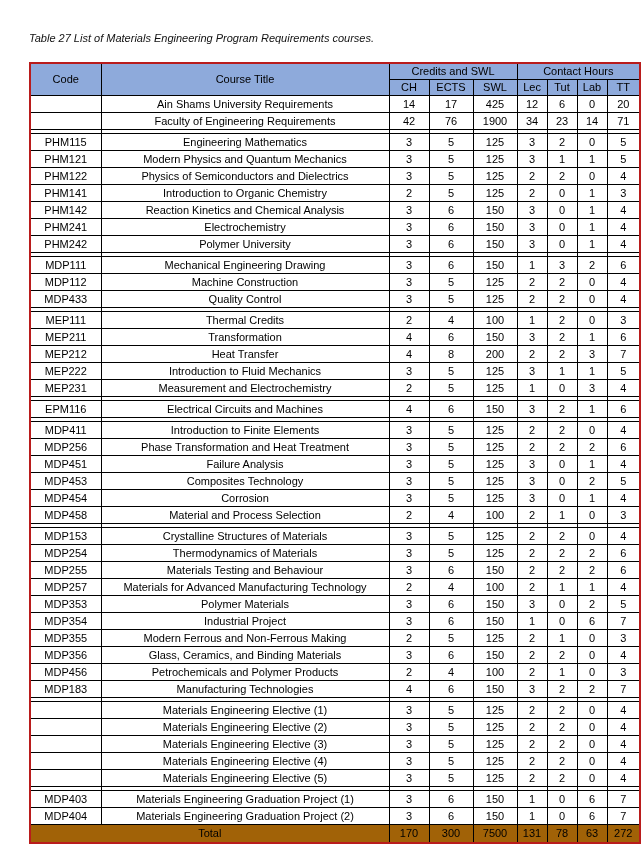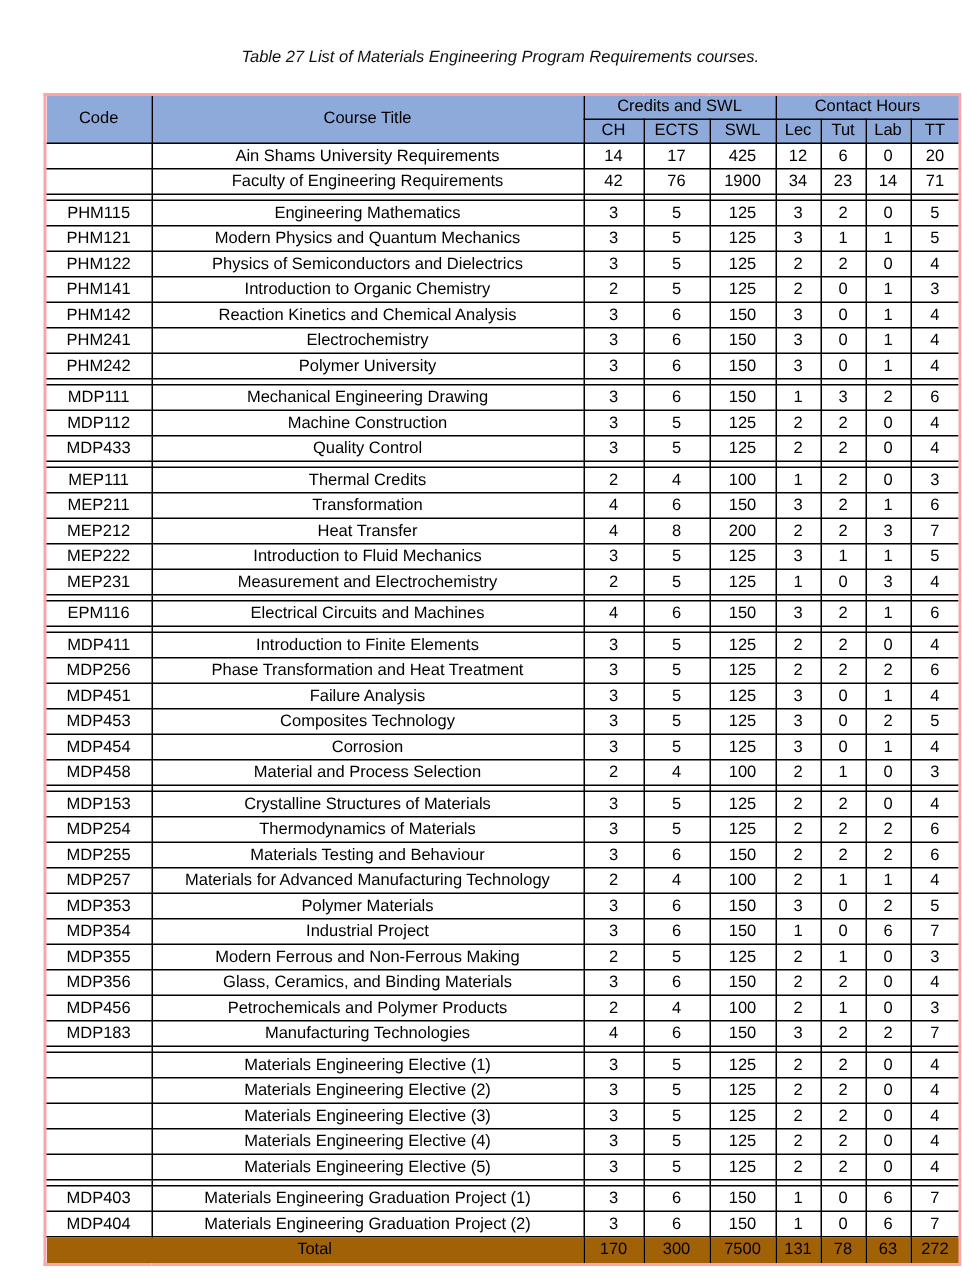--- a/index.html
+++ b/index.html
@@ -5,27 +5,27 @@
   * { margin:0; padding:0; box-sizing:border-box; }
   html,body { background:#ffffff; }
   .page {
     width:641px; height:857px; position:relative;
     background:#ffffff; overflow:hidden;
     font-family:"Liberation Sans", sans-serif;
     color:#000;
   }
   .caption {
     width:609px; margin:31px 0 0 29px;
-    text-align:center; font-style:italic;
+    text-align:left; font-style:italic;
     font-size:11px; line-height:14px; color:#111;
   }
   table.courses {
     border-collapse:collapse; table-layout:fixed;
     width:610px; margin:17px 0 0 29px;
-    border:2px solid #fca5a5;
+    border:2px solid #b91c1c;
   }
   table.courses td, table.courses th {
     border:1px solid #000;
     font-size:11px; font-weight:normal;
     line-height:13px; padding:1px 2px;
     text-align:center; vertical-align:middle;
     overflow:hidden; white-space:nowrap;
   }
   tr.hdr th { background:#8EAADB; height:16px; }
   td.title { text-align:left; padding-left:6px; }

